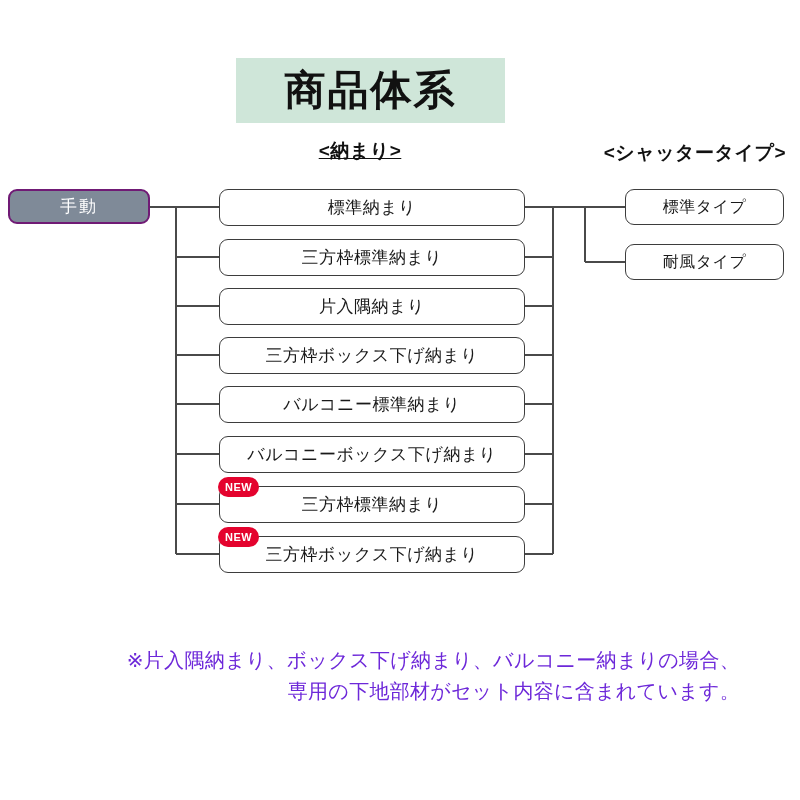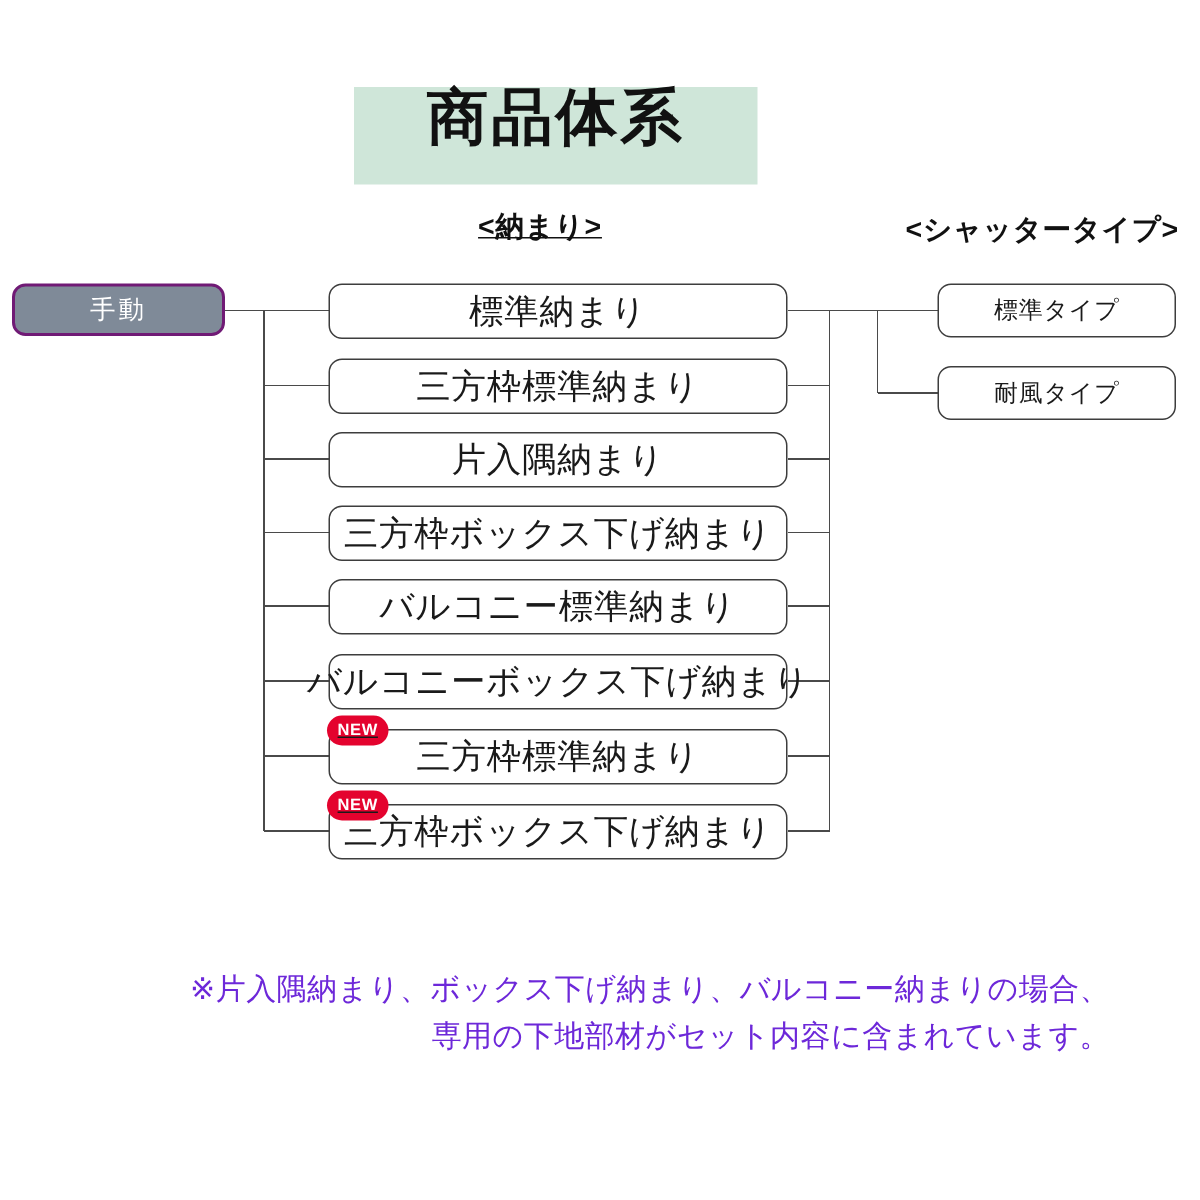--- a/index.html
+++ b/index.html
@@ -22,21 +22,21 @@
 
   
   #title-banner {
     position: absolute;
     left: 236px;
     top: 58px;
     width: 269px;
     height: 65px;
     background: #cfe6d9;
     display: flex;
-    align-items: flex-start;
+    align-items: center;
     justify-content: center;
   }
   #title-text {
     font-size: 41px;
     font-weight: bold;
     letter-spacing: 2px;
     color: #111111;
     line-height: 1;
   }
 
@@ -89,21 +89,21 @@
     position: absolute;
     background: #ffffff;
     border: 1.2px solid #3d3d3d;
     border-radius: 9px;
     box-sizing: border-box;
     display: flex;
     align-items: center;
     justify-content: center;
   }
   .node .node-label {
-    font-size: 23px;
+    font-size: 17px;
     color: #1a1a1a;
     letter-spacing: 0.5px;
     white-space: nowrap;
   }
   .node-mid {
     left: 219px;
     width: 306px;
     height: 37px;
   }
   .node-right {
@@ -119,21 +119,20 @@
   .new-badge {
     position: absolute;
     width: 41px;
     height: 20px;
     background: #e4032e;
     border-radius: 10px;
     display: flex;
     align-items: center;
     justify-content: center;
     z-index: 5;
-    text-decoration: underline;
   }
   .new-badge span {
     color: #ffffff;
     font-size: 11px;
     font-weight: bold;
     letter-spacing: 0.4px;
     line-height: 1;
   }
 
   

